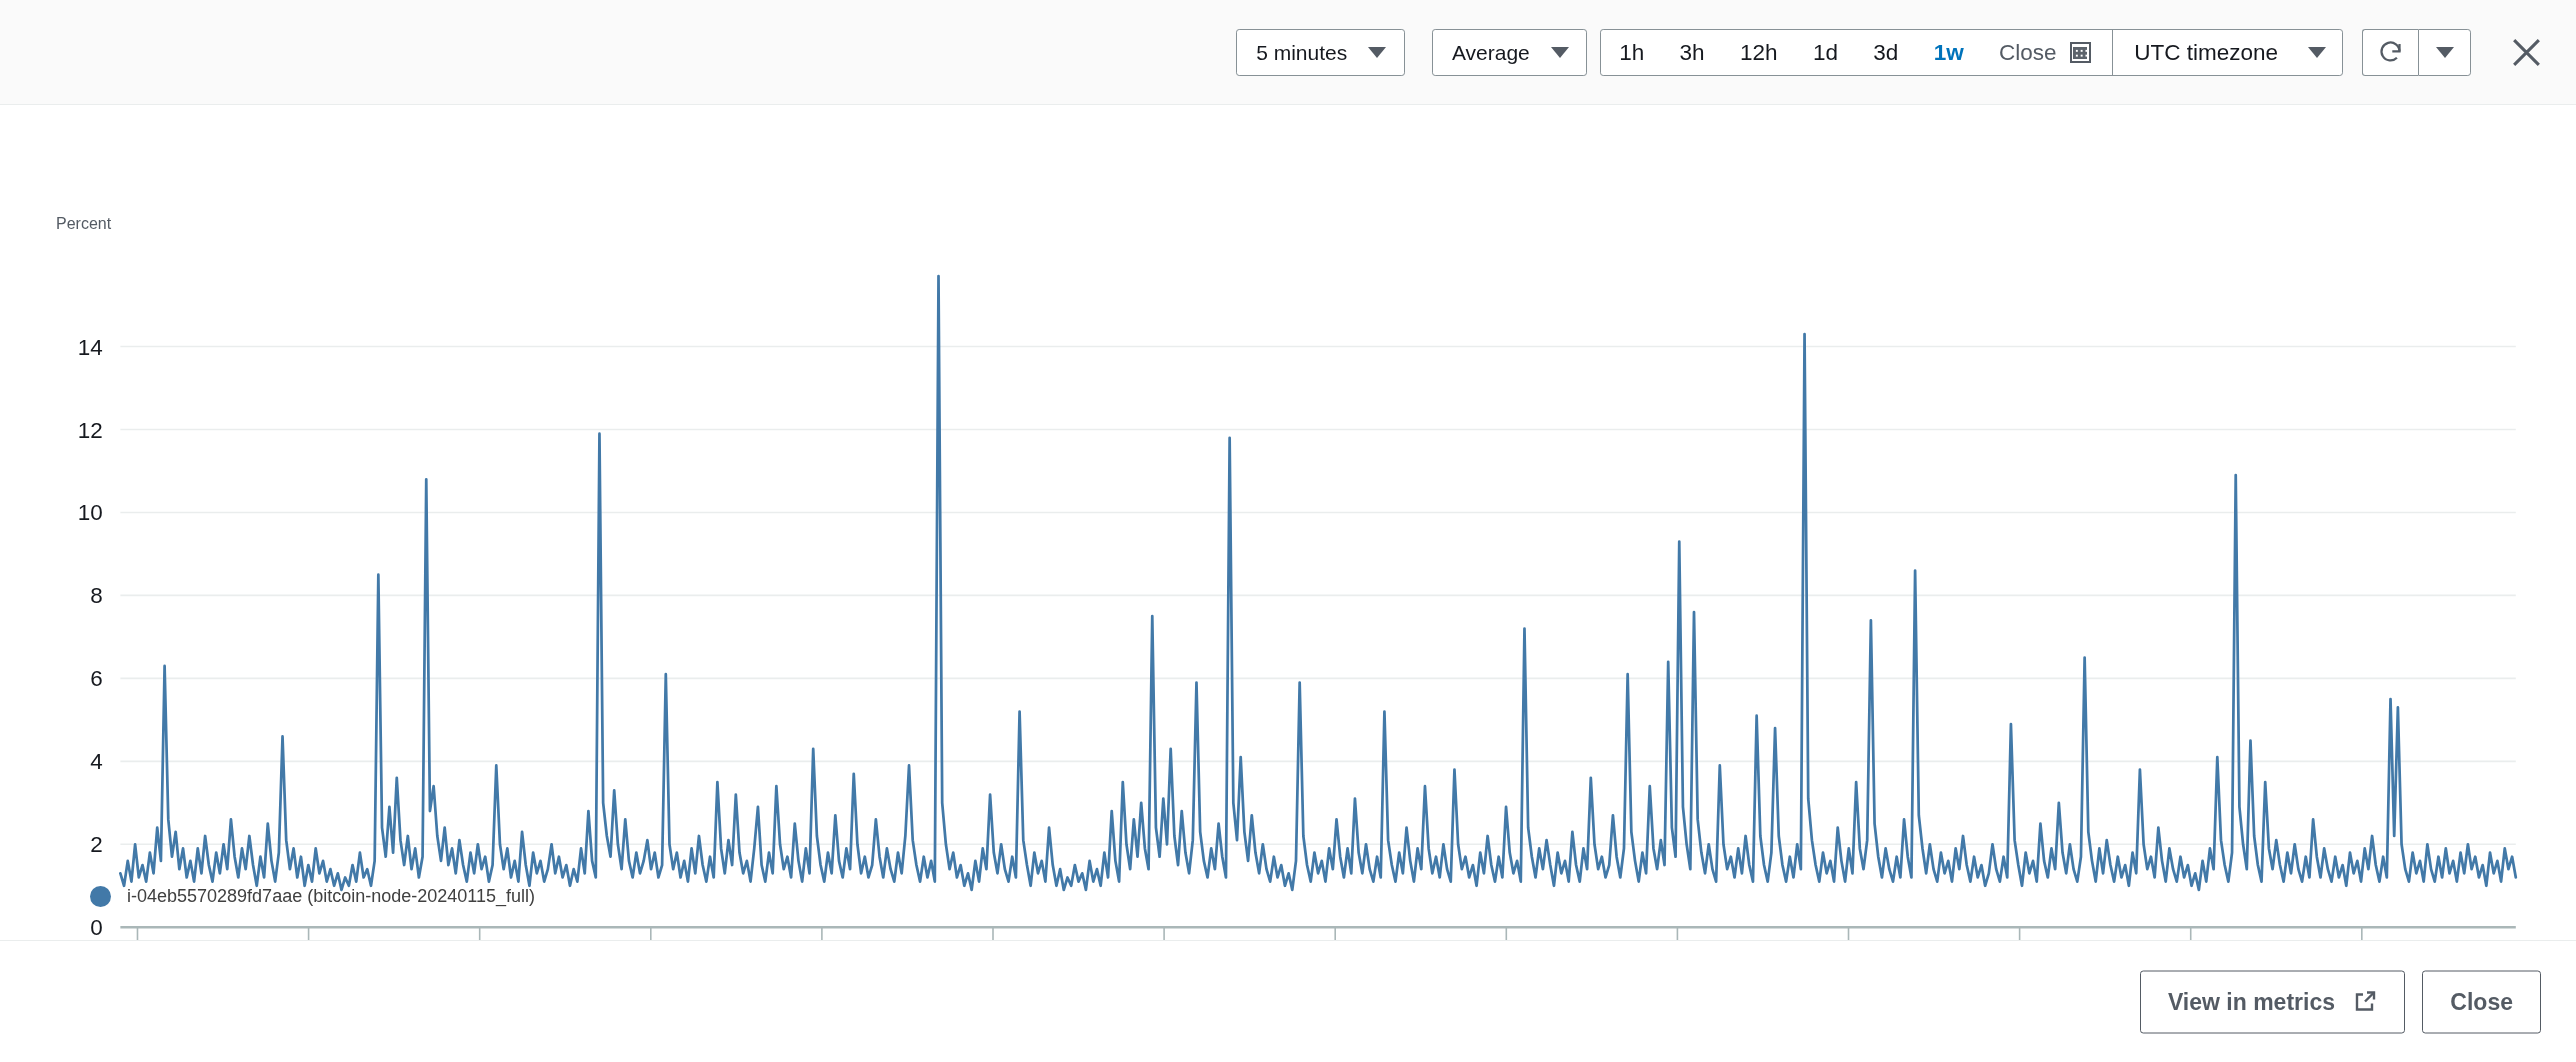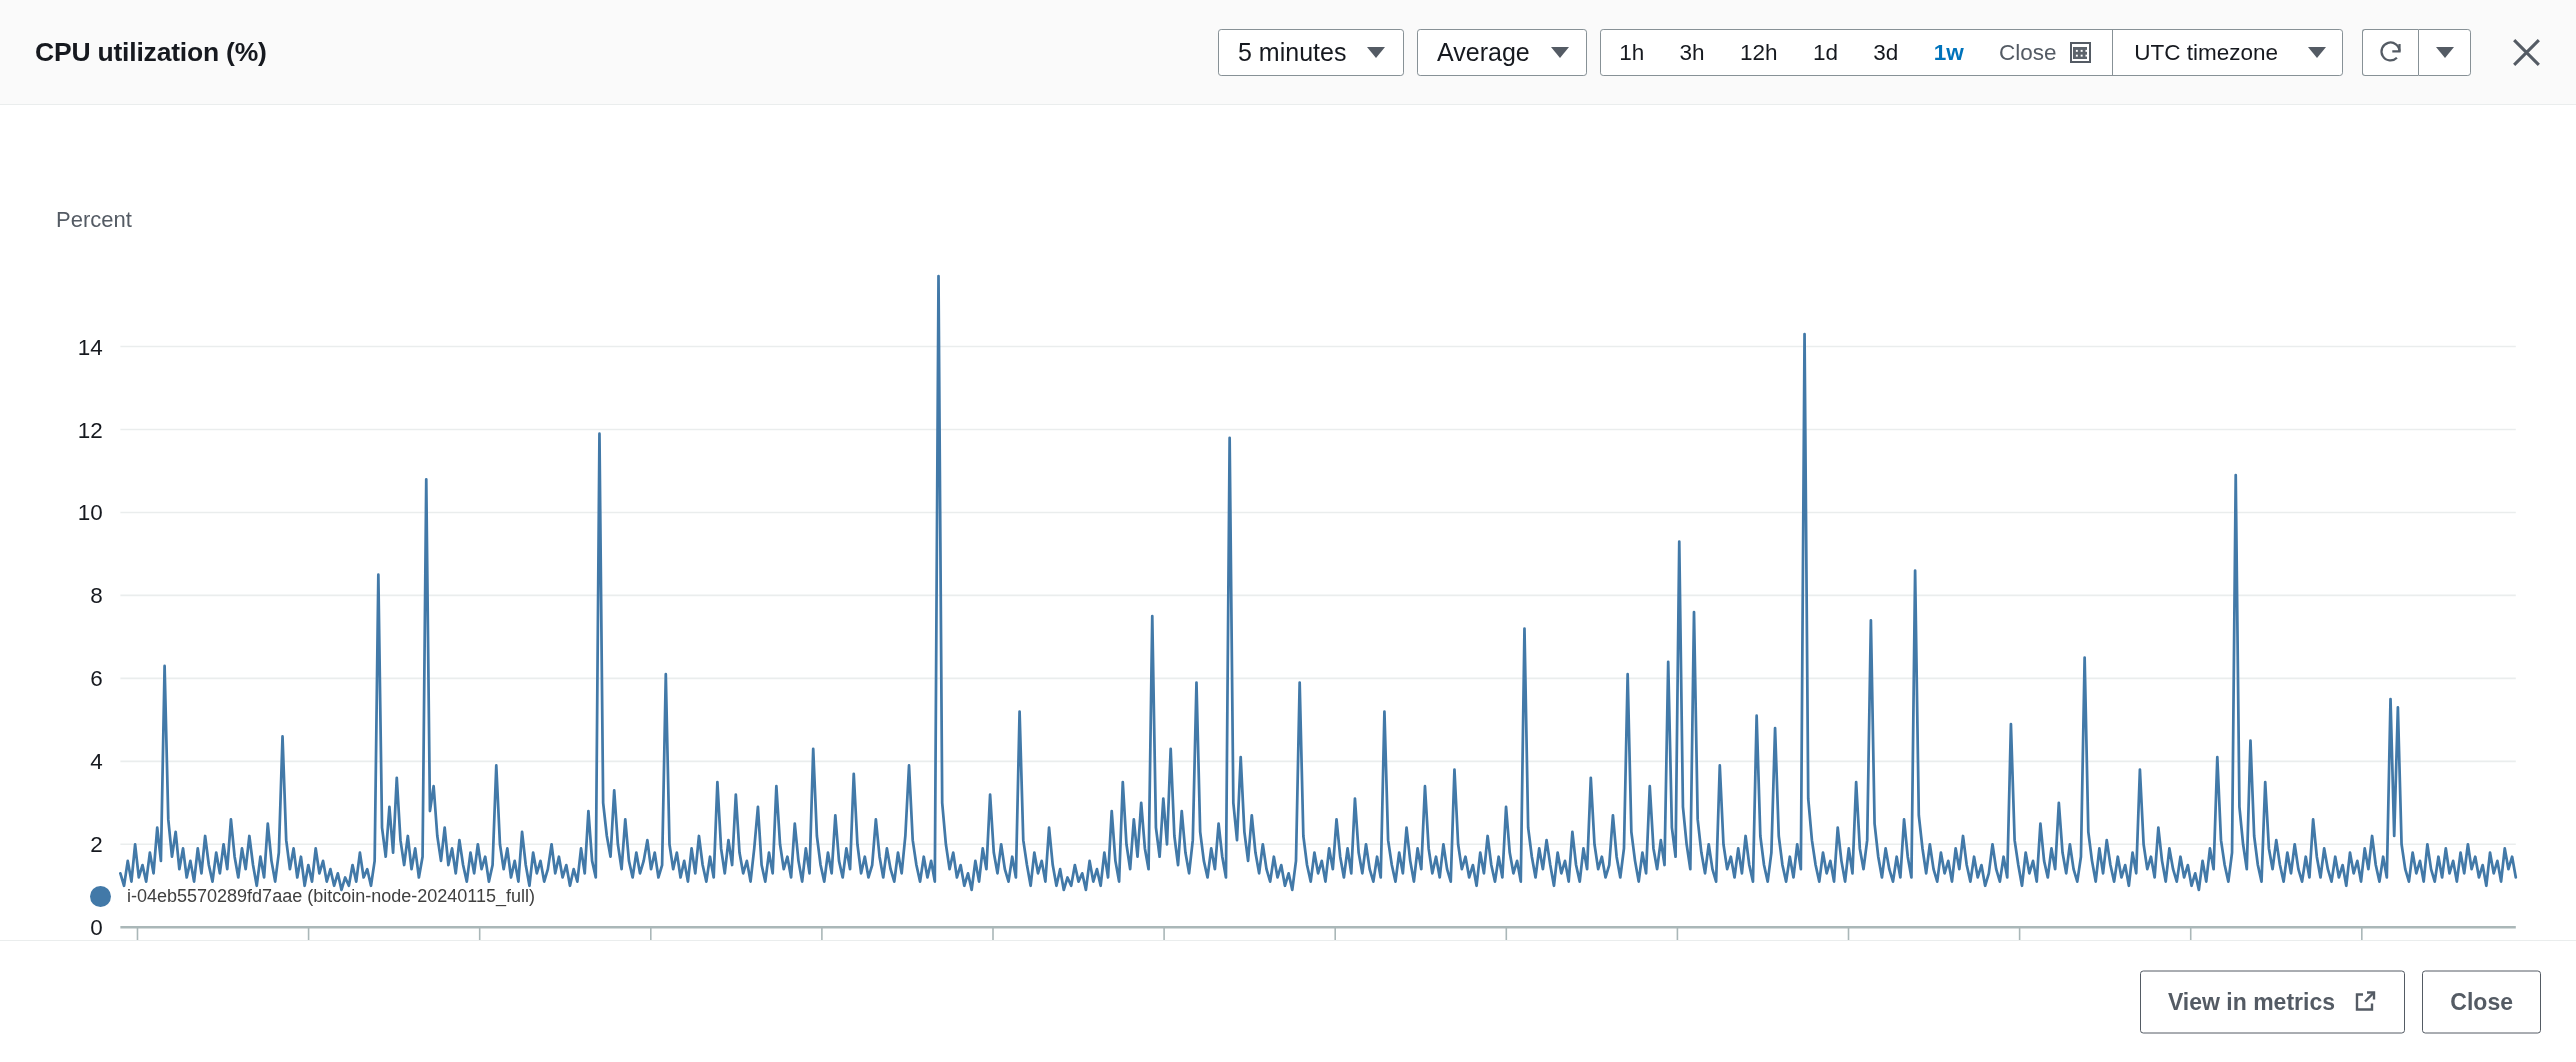--- a/index.html
+++ b/index.html
@@ -44,28 +44,29 @@
     gap: 0;
   }
 
   
   .awsbtn {
     border: 1.6px solid #879196;
     border-radius: 3.2px;
     background: #ffffff;
     color: #16191f;
     font-family: "Liberation Sans", sans-serif;
-    font-size: 25px;
+    font-size: 21px;
     height: 47px;
     box-sizing: border-box;
     display: inline-flex;
     align-items: center;
     justify-content: center;
     cursor: pointer;
     white-space: nowrap;
+    margin-left: 14px;
   }
   .dropdown-btn {
     padding: 0 17.7px 0 19px;
     gap: 21px;
   }
   .caret {
     width: 0; height: 0;
     border-left: 9.6px solid transparent;
     border-right: 9.6px solid transparent;
     border-top: 11.2px solid #545b64;
@@ -165,22 +166,22 @@
   
   .body-area {
     position: absolute;
     left: 0; top: 107px;
     width: 2576px;
     height: 842px;
     background: #ffffff;
   }
   .axis-title {
     position: absolute;
-    left: 56px; top: 100px;
-    font-size: 22px;
+    left: 56px; top: 108px;
+    font-size: 16px;
     color: #545b64;
   }
   .chart-wrap {
     position: absolute;
     left: 0; top: 0;
     width: 2576px; height: 842px;
   }
   .chart-svg { display: block; }
 
   .legend {
@@ -231,23 +232,20 @@
     gap: 17.7px;
     cursor: pointer;
     white-space: nowrap;
     font-family: "Liberation Sans", sans-serif;
   }
 </style>
 </head>
 <body>
 
 <div class="header">
-  <div class="header-left">
-    <div class="panel-title">CPU utilization (%)</div>
-  </div>
 
   <div class="header-right">
 
     <button class="awsbtn dropdown-btn">
       <span>5 minutes</span>
       <span class="caret"></span>
     </button>
 
     <span style="display:inline-block;width:13px;"></span>
 

